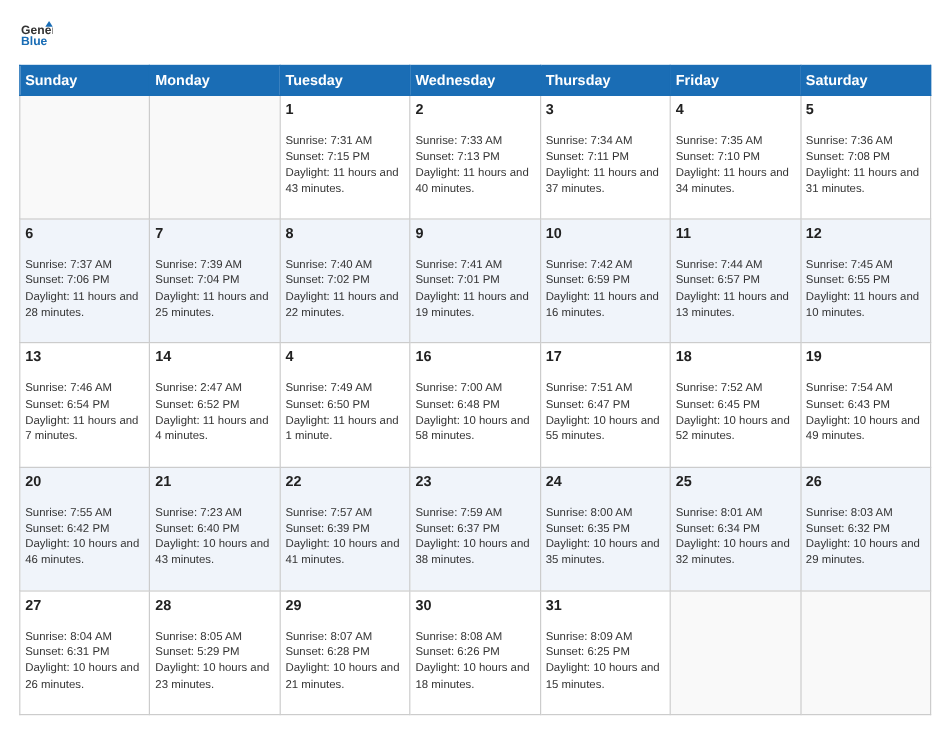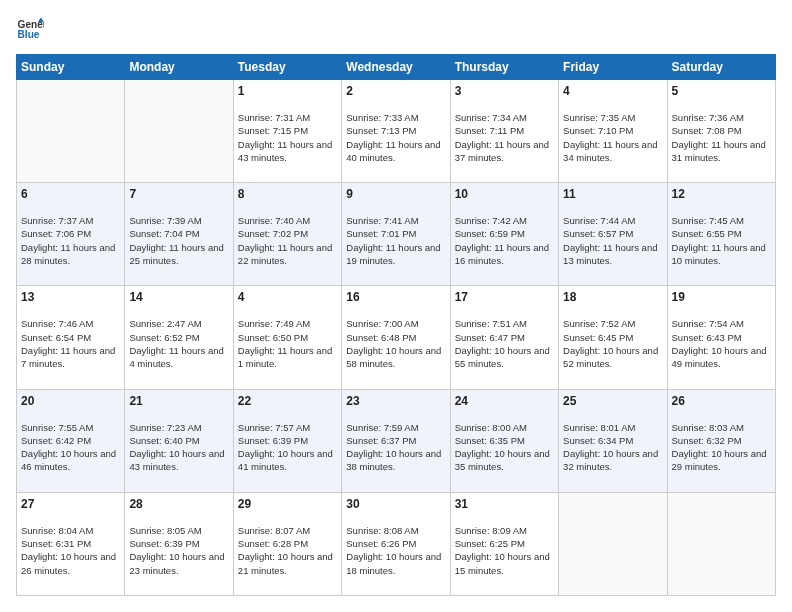--- a/index.html
+++ b/index.html
@@ -289,21 +289,21 @@
         <tr>
           <td>
             <span class="day-number">27</span>
             <div class="day-info">Sunrise: 8:04 AM
 Sunset: 6:31 PM
 Daylight: 10 hours and 26 minutes.</div>
           </td>
           <td>
             <span class="day-number">28</span>
             <div class="day-info">Sunrise: 8:05 AM
-Sunset: 6:39 PM
+Sunset: 5:29 PM
 Daylight: 10 hours and 23 minutes.</div>
           </td>
           <td>
             <span class="day-number">29</span>
             <div class="day-info">Sunrise: 8:07 AM
 Sunset: 6:28 PM
 Daylight: 10 hours and 21 minutes.</div>
           </td>
           <td>
             <span class="day-number">30</span>

